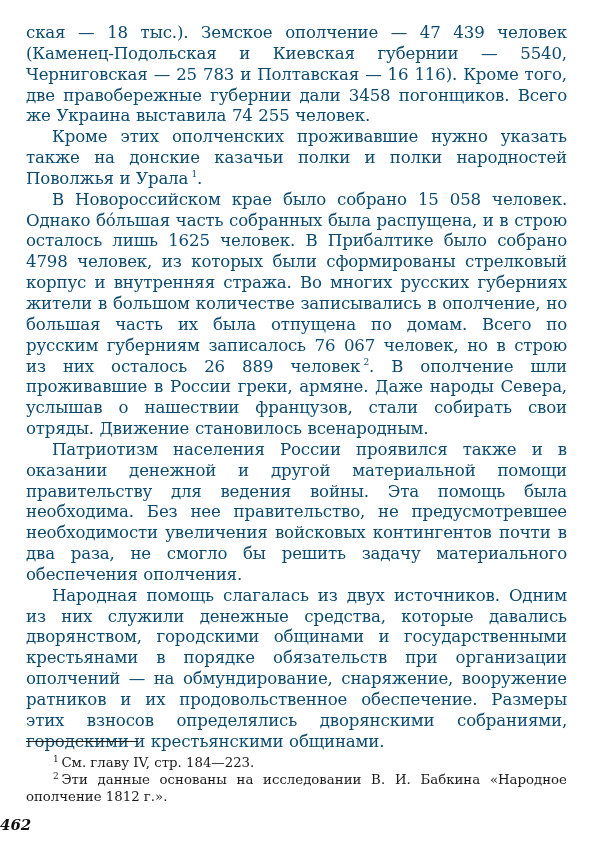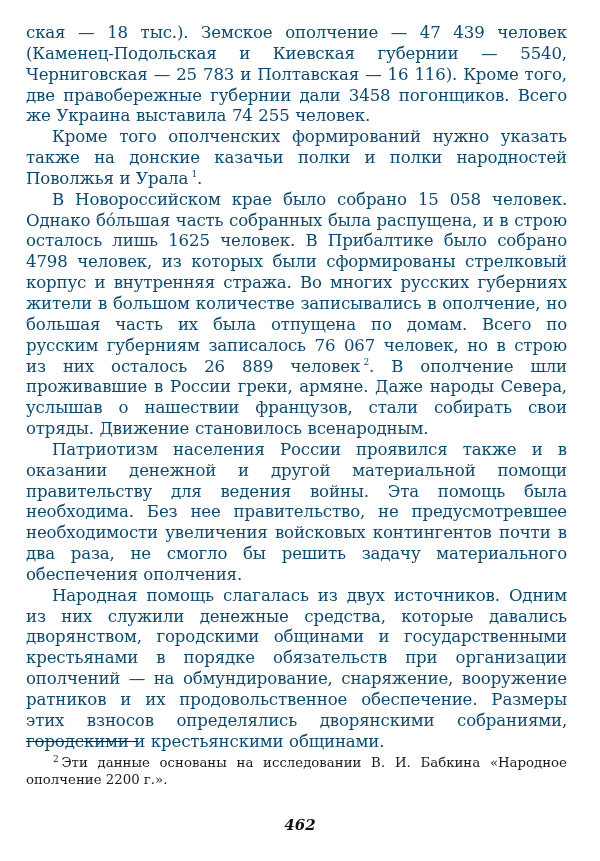--- a/index.html
+++ b/index.html
@@ -19,35 +19,36 @@
   sup { font-size: 9px; line-height: 0; vertical-align: super; }
   .rule { position: absolute; left: 26px; top: 741px; width: 112px; height: 0; border-top: 1.3px solid #222; }
   .footnotes {
     position: absolute; left: 26px; top: 754px; width: 541px;
     font-family: "DejaVu Serif", serif; color: #1a1a1a;
     font-size: 13.3px; line-height: 17px;
   }
   .footnotes p { margin: 0; text-align: justify; text-align-last: left; }
   .footnotes p.fn { text-indent: 27px; }
   .page-number {
-    position: absolute; left: 0; width: 600px; top: 816px; text-align: center;
+    position: absolute; left: 0; width: 600px; top: 816px; 
     font-family: "DejaVu Serif", serif; font-weight: bold; font-style: italic;
     font-size: 15px; color: #111;
   }
 </style>
 </head>
 <body>
 
 <div class="page body-text">
   <p><span>ская — 18 тыс.). Земское ополчение — 47 439 человек (Каменец-Подольская и Киевская губернии — 5540, Черниговская — 25 783 и Полтавская — 16 116). Кроме того, две правобережные губернии дали 3458 погонщиков. Всего же Украина выставила 74 255 человек.</span></p>
-  <p class="indent"><span>Кроме того ополченских формирований нужно указать также на донские казачьи полки и полки народностей Поволжья и Урала</span> <sup>1</sup><span>.</span></p>
+  <p class="indent"><span>Кроме этих ополченских проживавшие нужно указать также на донские казачьи полки и полки народностей Поволжья и Урала</span> <sup>1</sup><span>.</span></p>
   <p class="indent"><span>В Новороссийском крае было собрано 15 058 человек. Однако бóльшая часть собранных была распущена, и в строю осталось лишь 1625 человек. В Прибалтике было собрано 4798 человек, из которых были сформированы стрелковый корпус и внутренняя стража. Во многих русских губерниях жители в большом количестве записывались в ополчение, но большая часть их была отпущена по домам. Всего по русским губерниям записалось 76 067 человек, но в строю из них осталось 26 889 человек</span> <sup>2</sup><span>. В ополчение шли проживавшие в России греки, армяне. Даже народы Севера, услышав о нашествии французов, стали собирать свои отряды. Движение становилось всенародным.</span></p>
   <p class="indent"><span>Патриотизм населения России проявился также и в оказании денежной и другой материальной помощи правительству для ведения войны. Эта помощь была необходима. Без нее правительство, не предусмотревшее необходимости увеличения войсковых контингентов почти в два раза, не смогло бы решить задачу материального обеспечения ополчения.</span></p>
   <p class="indent"><span>Народная помощь слагалась из двух источников. Одним из них служили денежные средства, которые давались дворянством, городскими общинами и государственными крестьянами в порядке обязательств при организации ополчений — на обмундирование, снаряжение, вооружение ратников и их продовольственное обеспечение. Размеры этих взносов определялись дворянскими собраниями, городскими и крестьянскими общинами.</span></p>
 </div>
 
 <div class="rule"></div>
 
 <div class="footnotes">
-  <p class="fn"><sup>2</sup> <span>Эти данные основаны на исследовании В. И. Бабкина «Народное ополчение 2200 г.».</span></p>
+  <p class="fn"><sup>1</sup> <span>См. главу IV, стр. 184—223.</span></p>
+  <p class="fn"><sup>2</sup> <span>Эти данные основаны на исследовании В. И. Бабкина «Народное ополчение 1812 г.».</span></p>
 </div>
 
 <div class="page-number">462</div>
 
 </body></html>

